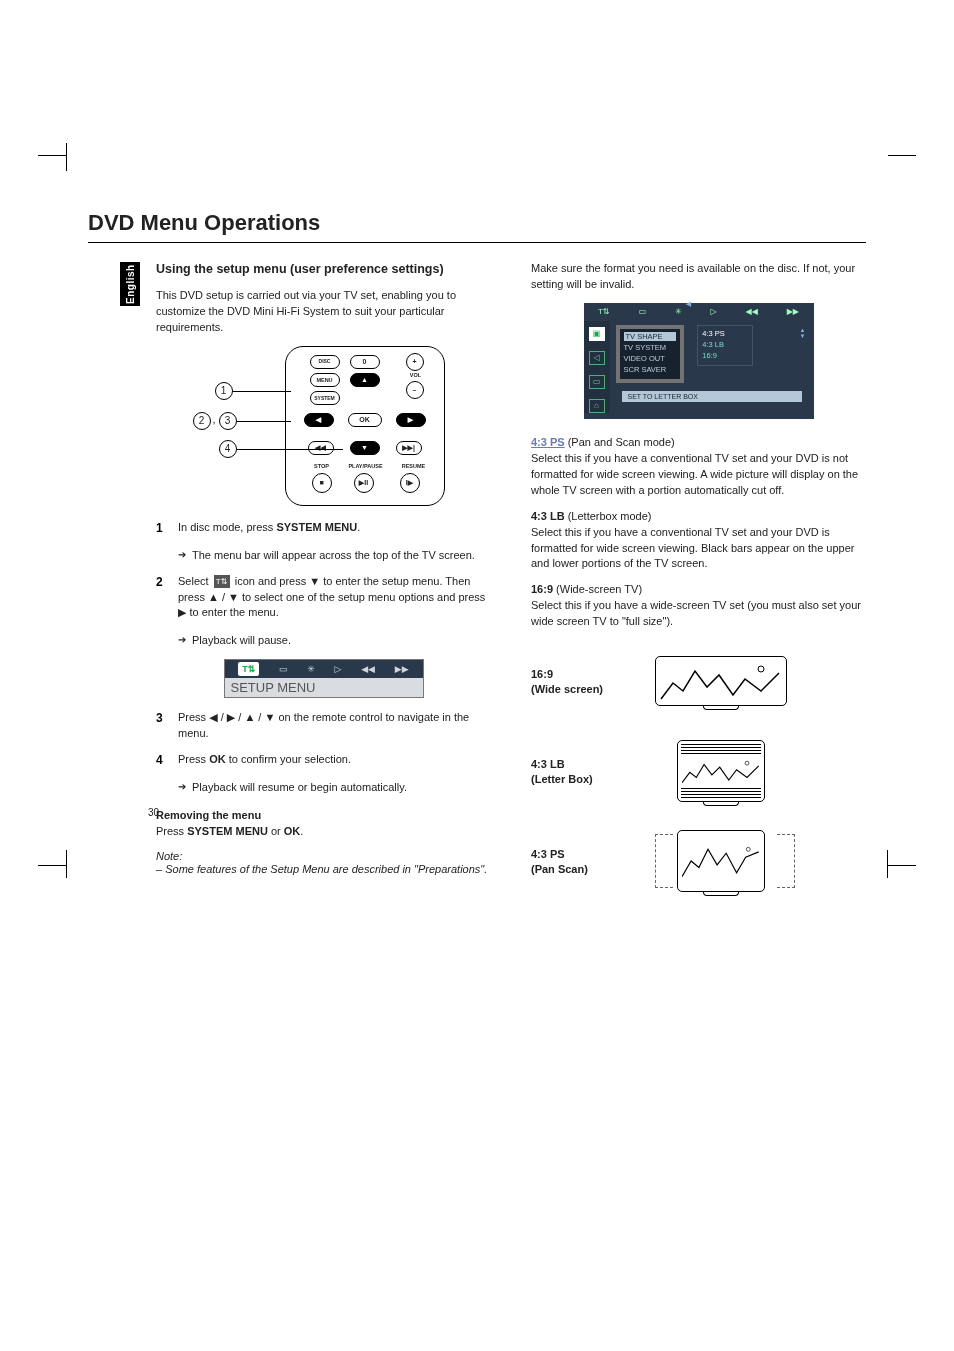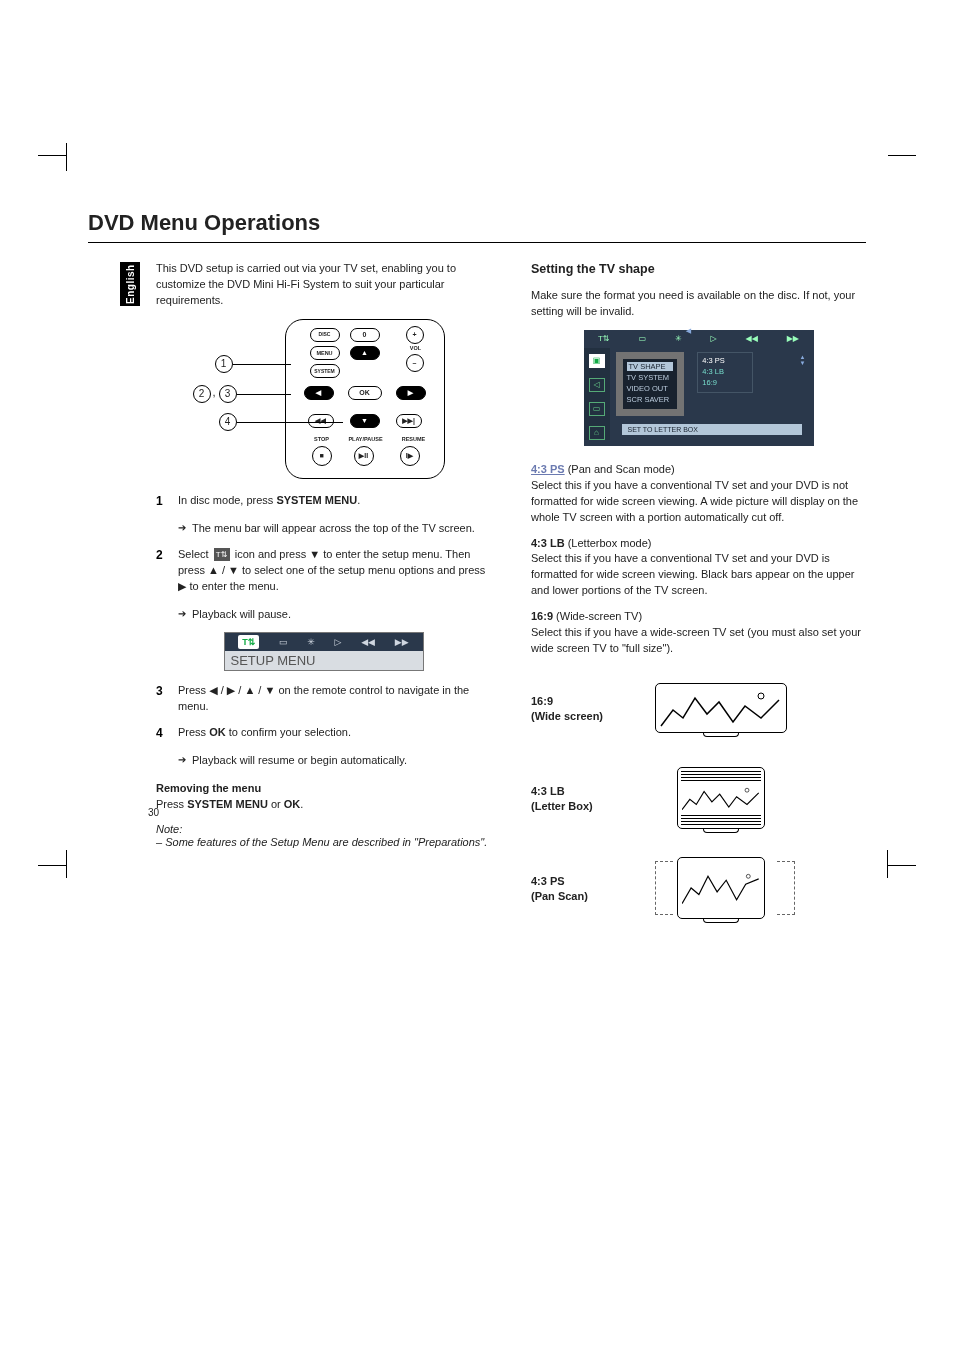--- a/index.html
+++ b/index.html
@@ -209,21 +209,21 @@
     align-items:center;
     justify-content:center;
     color:#6c8;
   }
   .osd2-side .sico.active { background:#fff; color:#1a4; border-color:#fff;}
   .osd2-main { flex:1; padding:4px 6px; position:relative;}
   .osd2-menucol {
     display:inline-block;
     width:68px;
     background:#18222e;
-    border:7px solid #737373;
+    border:4px solid #737373;
     padding:3px 4px;
     vertical-align:top;
   }
   .osd2-menucol .hl { background:#b3c7d9; color:#18222e; padding:0 2px; margin-bottom:2px;}
   .osd2-menucol div { margin-bottom:2px; color:#bcd; font-size:7.5px;}
   .osd2-valcol {
     display:inline-block;
     width:56px;
     border:1px solid #456;
     padding:3px 4px;
@@ -285,20 +285,21 @@
 <div class="page">
 
   <div class="lang-tab">English</div>
 
   <h1 class="title">DVD Menu Operations</h1>
 
   <div class="cols">
 
     <div class="col col-left">
 
+      <h2 class="section">Using the setup menu (user preference settings)</h2>
       <p class="body">This DVD setup is carried out via your TV set, enabling you to customize the DVD Mini Hi-Fi System to suit your particular requirements.</p>
 
       <div class="remote-wrap">
         <div class="remote">
 
           <div class="r-oval" style="left:24px; top:8px; width:30px;">
             <span style="font-size:5px; line-height:1; text-align:center;">DISC</span>
           </div>
           <div class="r-oval" style="left:64px; top:8px; width:30px;">0</div>
           <div class="r-circ" style="right:20px; top:6px; width:18px; height:18px;">+</div>
@@ -375,21 +376,20 @@
       <p class="body" style="margin-top:12px;">
         <span class="bold">Removing the menu</span><br>
         <span>Press </span><span class="bold">SYSTEM MENU</span><span> or </span><span class="bold">OK</span><span>.</span>
       </p>
 
       <p class="note-label">Note:</p>
       <p class="note">– Some features of the Setup Menu are described in "Preparations".</p>
     </div>
 
     <div class="col">
-      <h2 class="section">Setting the TV shape</h2>
       <p class="body">Make sure the format you need is available on the disc. If not, your setting will be invalid.</p>
 
       <div class="osd2">
         <div class="osd2-top">
           <span>T⇅</span>
             <span>▭</span>
             <span>✳</span>
             <span>▷</span>
             <span>◀◀</span>
             <span>▶▶</span>

